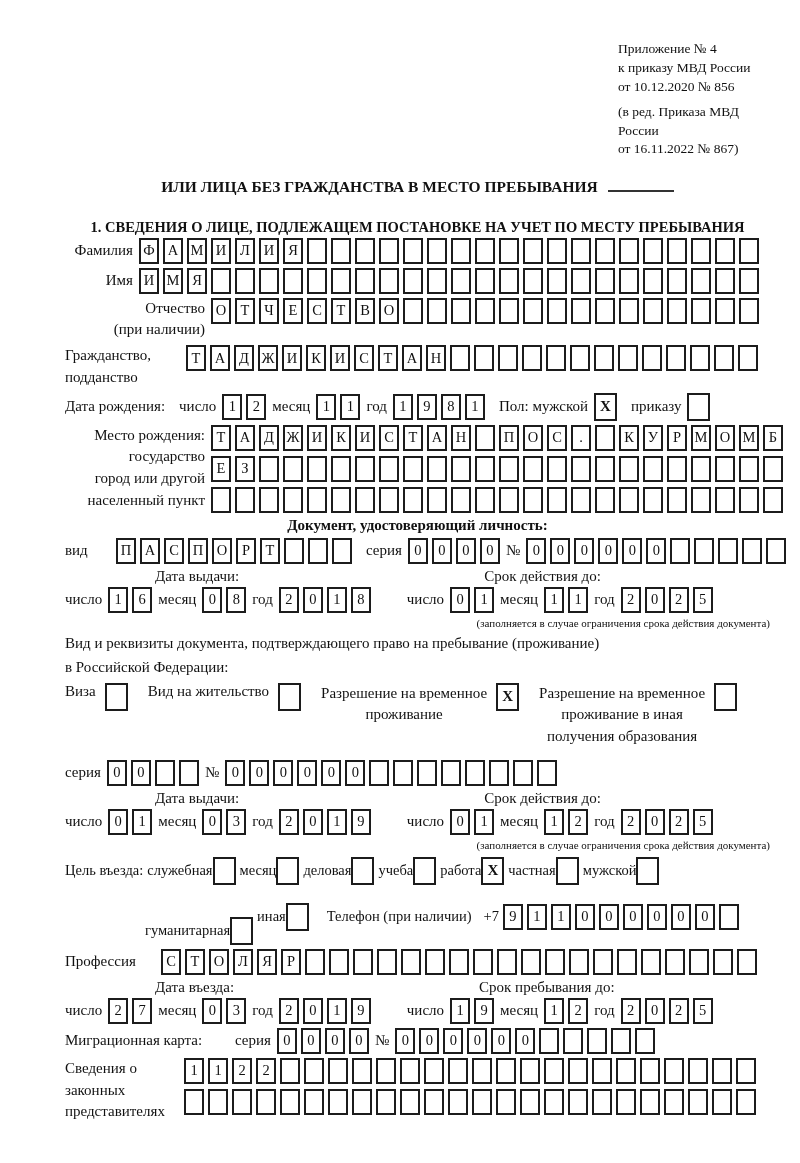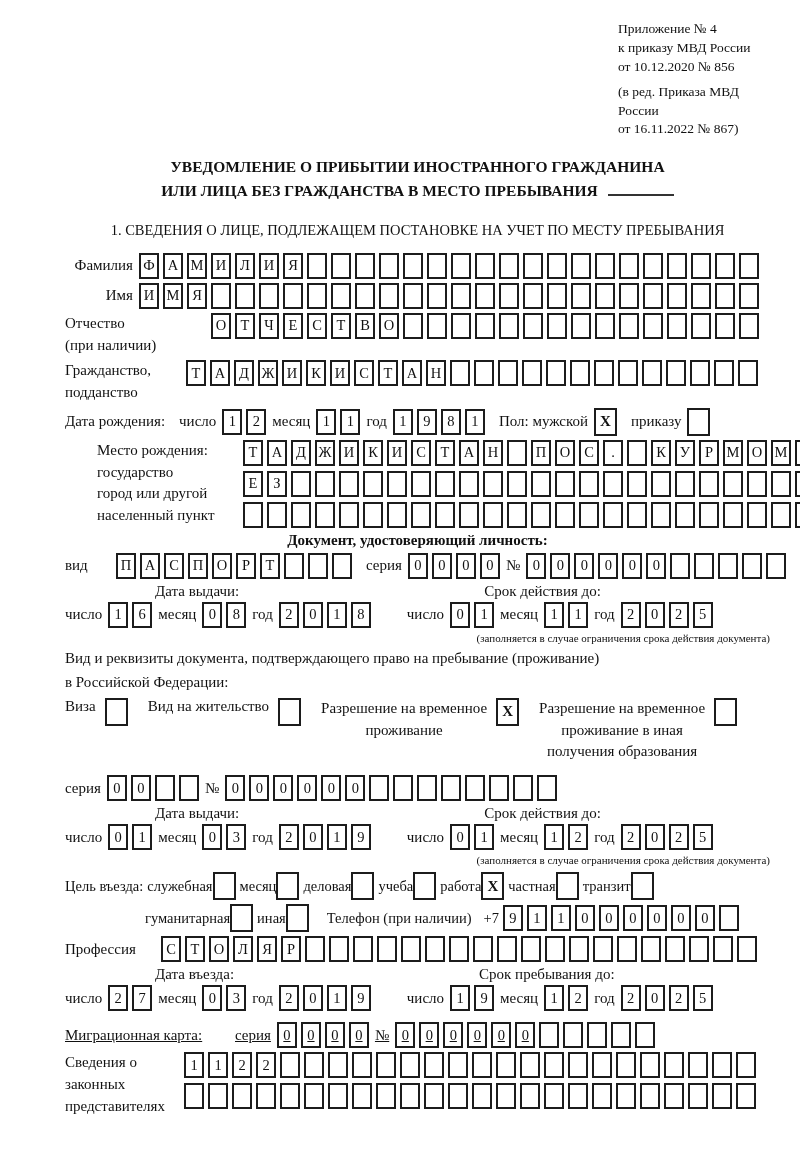--- a/index.html
+++ b/index.html
@@ -1,40 +1,40 @@
 <!DOCTYPE html>
 <html><head>
 <meta charset="utf-8">
 <style>
   html,body{margin:0;padding:0;background:#888;}
   .page{position:relative;width:800px;height:1163px;margin:0 auto;background:#fff;
-        box-sizing:border-box;padding:20px 30px 0 65px;overflow:hidden;
+        box-sizing:border-box;padding:40px 30px 0 65px;overflow:hidden;
         font-family:"Liberation Serif","DejaVu Serif",serif;color:#111;font-size:15px;}
   .hdr{margin-left:553px;font-size:13.5px;line-height:1.4;}
   .hdr2{margin-top:6px;}
   .forma{text-align:right;font-weight:bold;font-size:15px;margin-top:12px;letter-spacing:.5px;}
   .title{text-align:center;font-weight:bold;font-size:15.5px;margin-top:16px;line-height:1.5;}
   .blank{display:inline-block;width:66px;border-bottom:2px solid #333;margin-left:10px;}
-  .sect{font-weight:normal;font-size:14.5px;margin-top:20px;margin-bottom:14px;text-align:center;}
+  .sect{font-weight:bold;font-size:14.5px;margin-top:20px;margin-bottom:2px;text-align:center;}
   .row{display:flex;align-items:center;column-gap:6px;margin-bottom:4px;}
   .row.top{align-items:flex-start;}
   .lbl{flex:none;}
-  .w68{width:68px;text-align:right;}.w140{width:140px;}.w115{width:115px;}.w45{width:45px;}.w90{width:90px;}.w113{width:113px;}.w150{width:150px;}
+  .w68{width:68px;text-align:right;}.w140{width:140px;align-items:flex-end;}.w115{width:115px;}.w45{width:45px;}.w90{width:90px;}.w113{width:113px;}.w150{width:150px;}
   .multi{display:flex;flex-direction:column;line-height:1.45;}
   .cells{display:inline-flex;column-gap:4px;flex:none;}
   .cell{box-sizing:border-box;flex:none;width:20px;height:26px;border:2px solid #1c1c1c;
         display:flex;align-items:center;justify-content:center;font-size:14.5px;background:#fff;}
   .checkbox{box-sizing:border-box;flex:none;width:23px;height:28px;border:2px solid #1c1c1c;
         display:flex;align-items:center;justify-content:center;font-size:15px;font-weight:bold;}
   .stack{display:flex;flex-direction:column;row-gap:5px;}
   .center-b{text-align:center;font-weight:bold;margin:2px 0 4px;}
   .dhdr{display:flex;margin-bottom:2px;}
   .dh1{margin-left:90px;}.dh2{margin-left:245px;}
   .grp{display:flex;align-items:center;column-gap:6px;}
-  .ml30{margin-left:30px;}.ml80{margin-left:80px;}.ml14{margin-left:14px;}.ml8{margin-left:8px;}
+  .ml30{margin-left:30px;}.ml80{margin-left:80px;margin-top:28px;}.ml14{margin-left:14px;}.ml8{margin-left:8px;}
   .note{font-size:11px;}
   .note.right{text-align:right;margin:1px 0 6px;}
   .para{margin-bottom:7px;}
   .cbrow{display:flex;align-items:flex-start;column-gap:13px;margin:4px 0 12px;gap:20px;}
   .cbitem{display:flex;align-items:flex-start;column-gap:9px;}
   .lblstack{display:flex;flex-direction:column;text-align:center;line-height:1.45;}
   .opt{display:flex;align-items:center;}
   .purpose{font-size:14.5px;column-gap:4px;}
 </style>
 </head>
@@ -47,21 +47,20 @@
     <div>к приказу МВД России</div>
     <div>от 10.12.2020 № 856</div>
     <div class="hdr2">
       <div>(в ред. Приказа МВД России</div>
       <div>от 16.11.2022 № 867)</div>
     </div>
   </div>
 
 
   <div class="title">
-    <div>УВЕДОМЛЕНИЕ О ПРИБЫТИИ ИНОСТРАННОГО ГРАЖДАНИНА</div>
     <div><span>ИЛИ ЛИЦА БЕЗ ГРАЖДАНСТВА В МЕСТО ПРЕБЫВАНИЯ</span><span class="blank"></span></div>
   </div>
 
   <div class="sect">1. СВЕДЕНИЯ О ЛИЦЕ, ПОДЛЕЖАЩЕМ ПОСТАНОВКЕ НА УЧЕТ ПО МЕСТУ ПРЕБЫВАНИЯ</div>
 
   <div class="row">
     <span class="lbl w68">Фамилия</span>
     <span class="cells">
         <span class="cell">Ф</span>
         <span class="cell">А</span>
@@ -207,21 +206,21 @@
         <span class="cell">9</span>
         <span class="cell">8</span>
         <span class="cell">1</span>
       </span>
     <span class="lbl ml8">Пол: мужской</span>
     <span class="checkbox">X</span>
     <span class="lbl ml8">приказу</span>
     <span class="checkbox"></span>
   </div>
 
-  <div class="row top" style="margin-top:4px;margin-left:32px;">
+  <div class="row top" style="margin-top:4px;">
     <span class="lbl w140 multi">
       <span>Место рождения:</span>
       <span>государство</span>
       <span>город или другой</span>
       <span>населенный пункт</span>
     </span>
     <span class="stack">
       <span class="cells">
           <span class="cell">Т</span>
           <span class="cell">А</span>
@@ -510,21 +509,21 @@
       </span>
     <span class="opt">
         <span>работа</span>
         <span class="checkbox">X</span>
       </span>
     <span class="opt">
         <span>частная</span>
         <span class="checkbox"></span>
       </span>
     <span class="opt">
-        <span>транзит</span>
+        <span>мужской</span>
         <span class="checkbox"></span>
       </span>
   </div>
   <div class="row purpose">
     <span class="opt ml80">
         <span>гуманитарная</span>
         <span class="checkbox"></span>
       </span>
     <span class="opt">
         <span>иная</span>
@@ -615,21 +614,21 @@
       <span class="lbl">год</span>
       <span class="cells">
           <span class="cell">2</span>
           <span class="cell">0</span>
           <span class="cell">2</span>
           <span class="cell">5</span>
         </span>
     </span>
   </div>
 
-  <div class="row" style="margin-top:11px;text-decoration:underline;">
+  <div class="row" style="margin-top:4px;">
     <span class="lbl w150">Миграционная карта:</span>
     <span class="lbl ml14">серия</span>
     <span class="cells">
         <span class="cell">0</span>
         <span class="cell">0</span>
         <span class="cell">0</span>
         <span class="cell">0</span>
       </span>
     <span class="lbl">№</span>
     <span class="cells">

